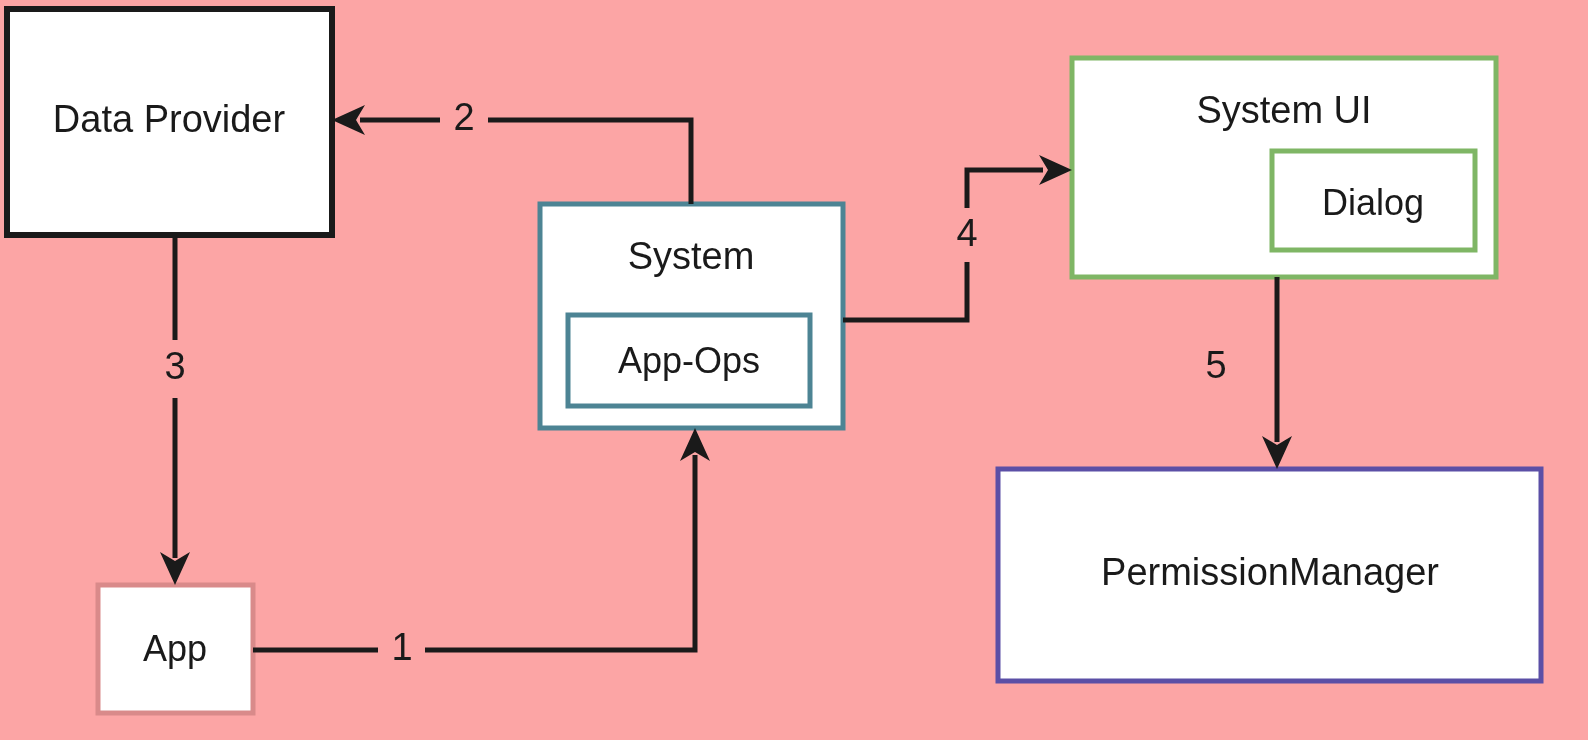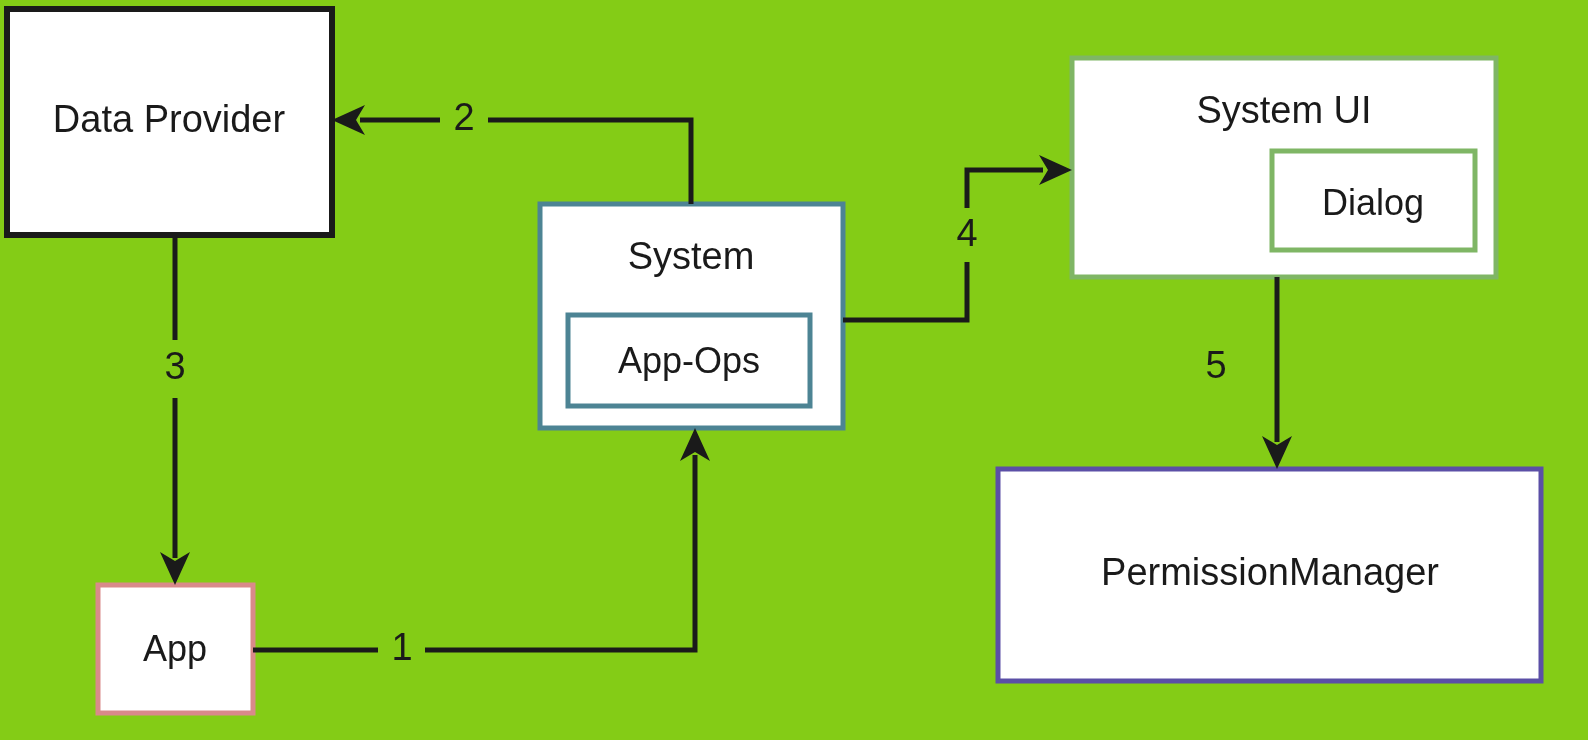--- a/index.html
+++ b/index.html
@@ -58,21 +58,21 @@
     stroke-linejoin: miter;
   }
   .edge-head {
     fill: #1a1a1a;
     stroke: none;
   }
 </style>
 </head>
 <body>
 
-<div id="diagram-root" style="width: 1588px; height: 740px; background: #84cc16;">
+<div id="diagram-root" style="width: 1588px; height: 740px; background: #fca5a5;">
   <svg id="diagram-svg" viewBox="0 0 1588 740" xmlns="http://www.w3.org/2000/svg">
 
     <g>
       <rect class="node-box" x="7" y="9" width="325" height="226" fill="#ffffff" stroke="#1a1a1a" stroke-width="6"></rect>
       <text class="node-label" x="169" y="122">Data Provider</text>
     </g>
 
     <g>
       <rect class="node-box" x="98" y="585" width="155" height="128" fill="#ffffff" stroke="#d98a8a" stroke-width="5"></rect>
       <text class="node-label-small" x="175" y="651">App</text>

